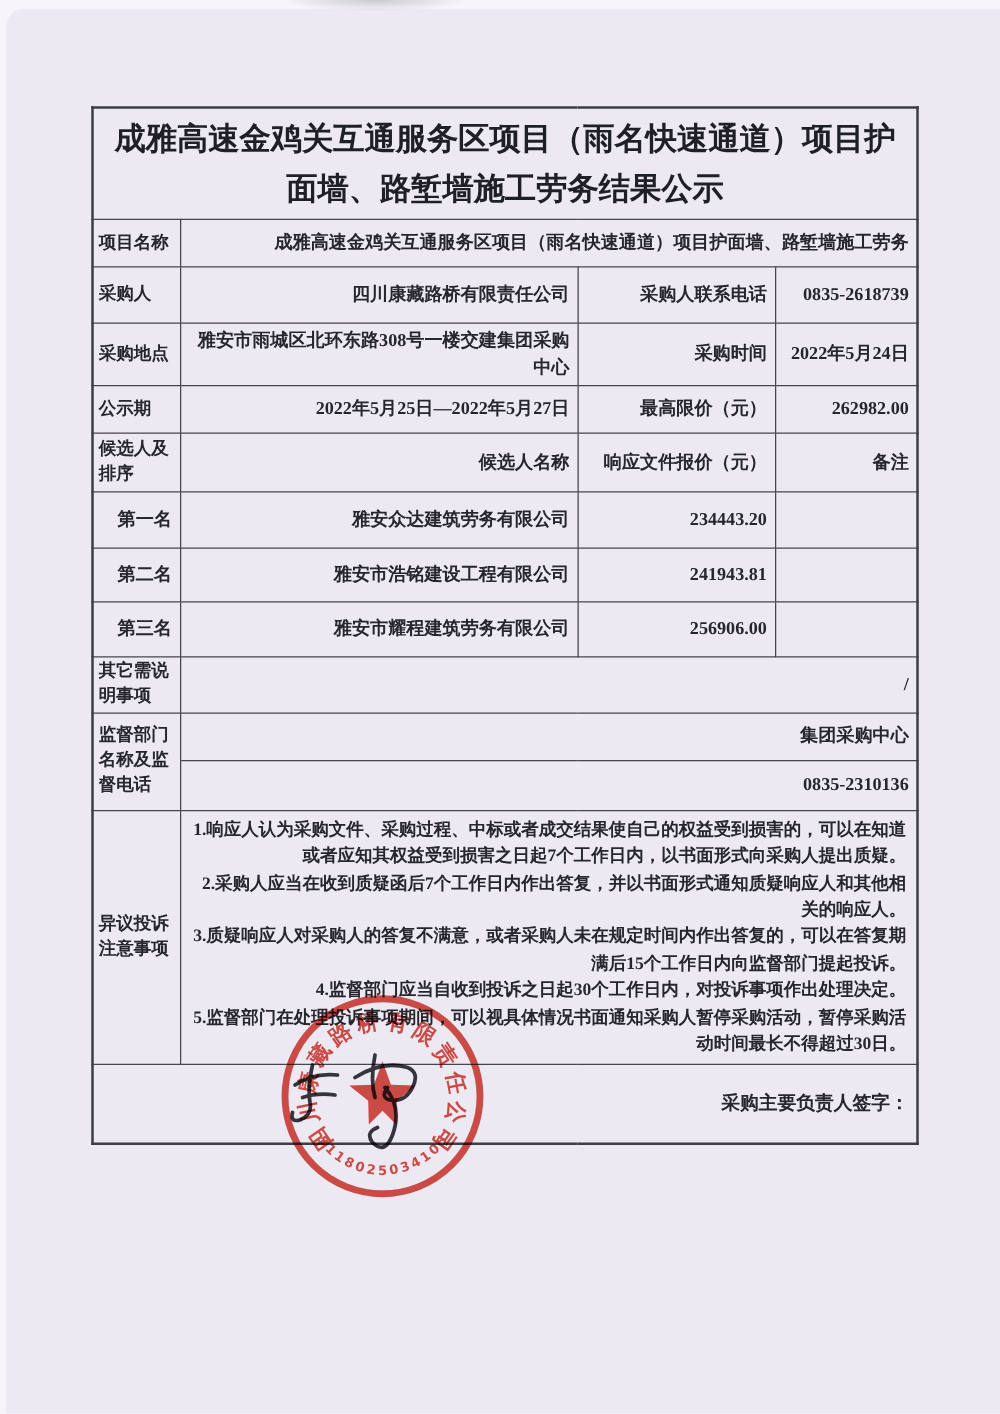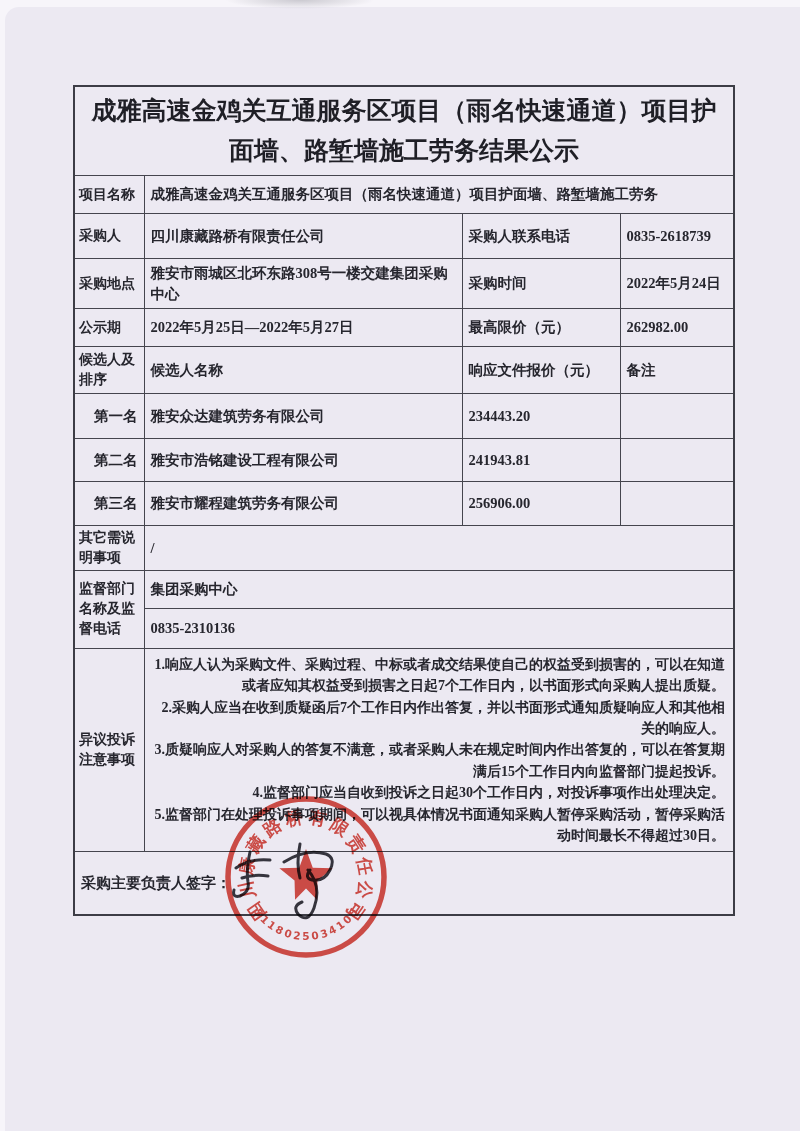--- a/index.html
+++ b/index.html
@@ -32,22 +32,22 @@
     vertical-align:middle;
     font-weight:bold;
   }
   td.title-cell {
     font-family:"DejaVu Sans","Liberation Sans",sans-serif;
     font-weight:bold; font-size:25px; line-height:1.6;
     text-align:center; color:#1f1f26; padding:4px 6px;
   }
   td.lbl { font-size:14px; padding:2px 4px; }
   td.rank { text-align:right; }
-  td.center { text-align:left; }
-  td.left { text-align:left; }
+  td.center { text-align:right; }
+  td.left { text-align:right; }
   td.notice-cell { padding:5px 8px; vertical-align:middle; }
   .notice-item { font-size:14px; line-height:21.4px; text-align:right; }
   td.sign-cell { font-size:15px; padding:2px 6px; }
   .overlay { position:absolute; pointer-events:none; }
   #stamp-svg { left:206px; top:777px; z-index:4; mix-blend-mode:multiply; opacity:.88; }
   #signature-svg { left:212px; top:818px; z-index:5; mix-blend-mode:multiply; opacity:.9; }
   #stamp-svg text { font-family:"DejaVu Sans","Liberation Sans",sans-serif; }
   .stamp-char { font-size:17.5px; font-weight:bold; }
   .stamp-digit { font-size:10.5px; font-weight:bold; letter-spacing:0; }
 </style>

